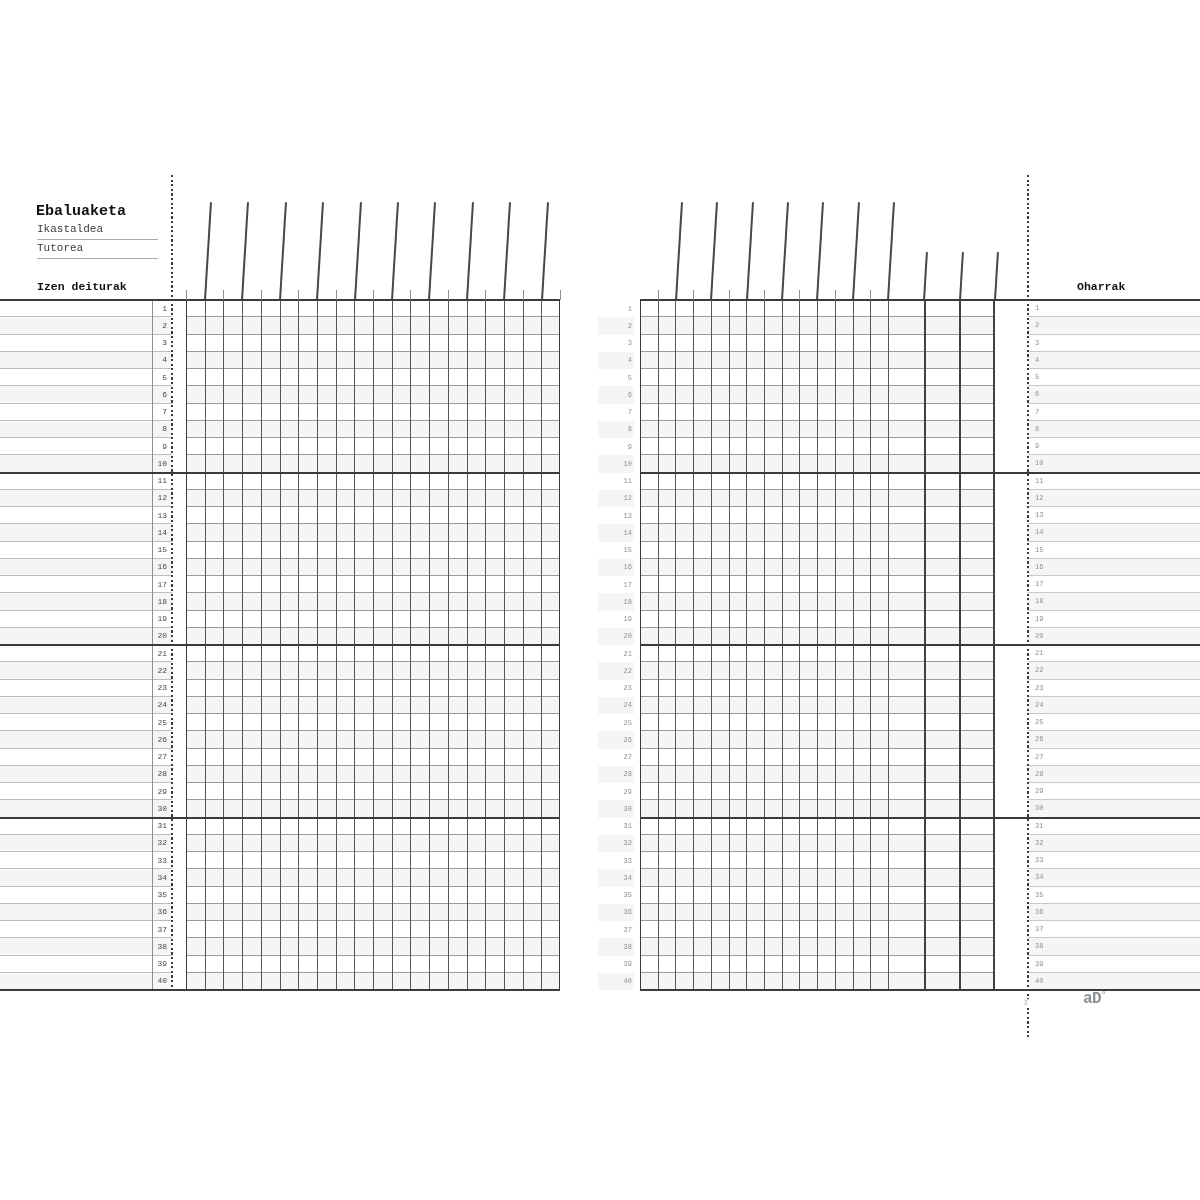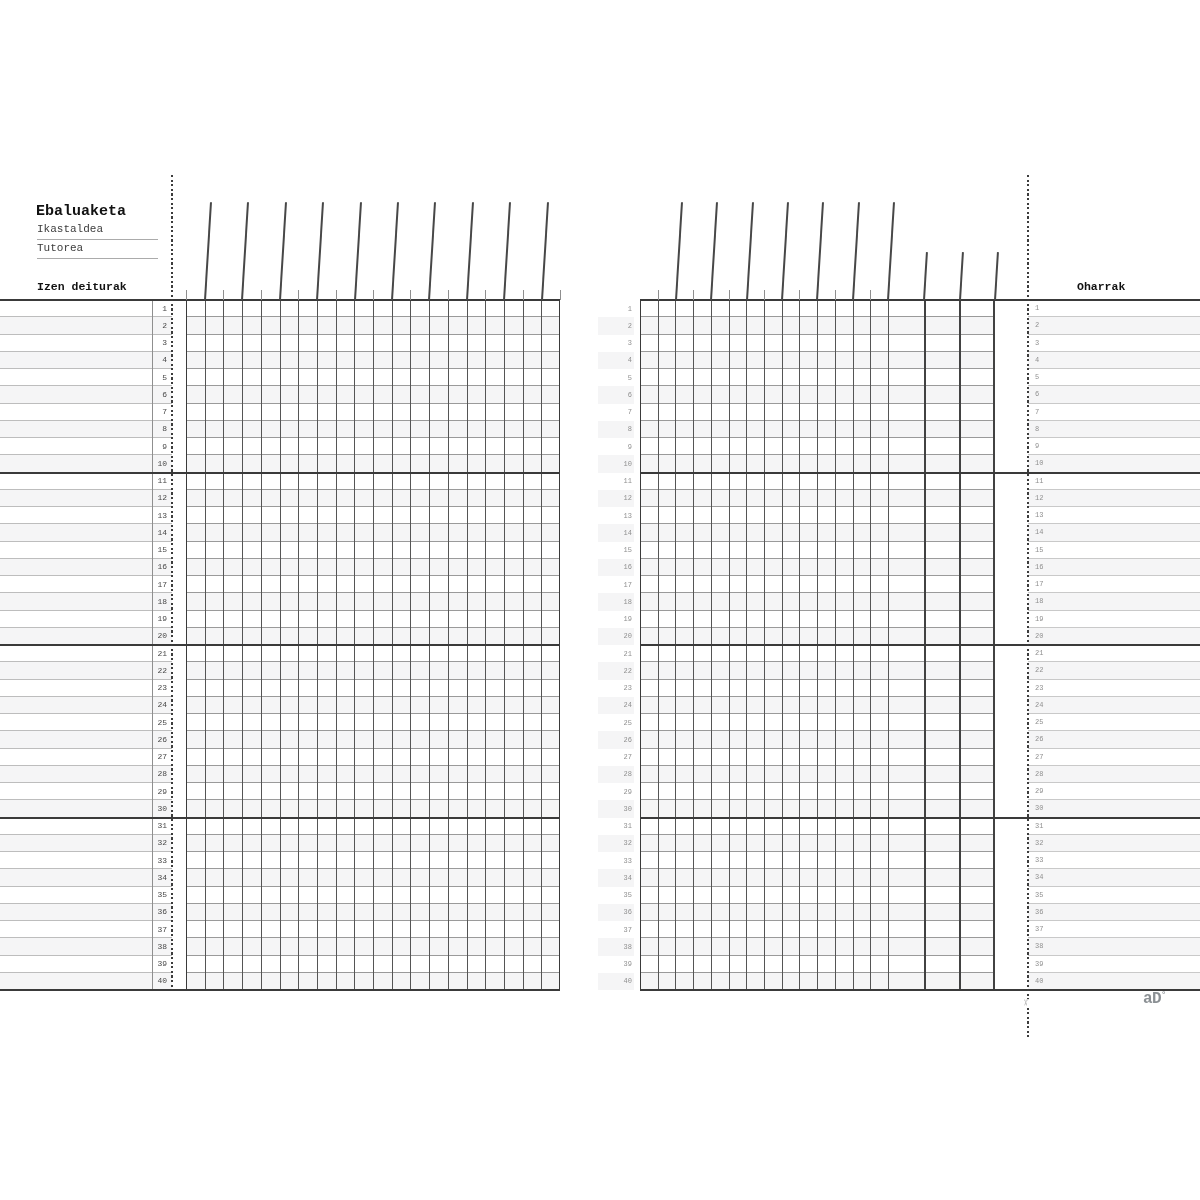--- a/index.html
+++ b/index.html
@@ -595,17 +595,17 @@
       <div class="slant long" style="left: 887.246px;"></div>
       <div class="slant short" style="left: 922.946px;"></div>
       <div class="slant short" style="left: 958.646px;"></div>
       <div class="slant short" style="left: 994.346px;"></div>
     </div>
 
   <div class="dotted-v" style="left:170.5px;top:175px;height:815px;"></div>
   <div class="dotted-v" style="left:1026.5px;top:175px;height:863px;"></div>
   <span class="cutmark" style="left:1021px;top:996px;">✂</span>
 
-  <div class="logo" style="left:1143px;top:990px;">
+  <div class="logo" style="left:1083px;top:990px;">
     <span>aD</span><span class="deg">°</span>
   </div>
 
 </div>
 
 </body></html>

